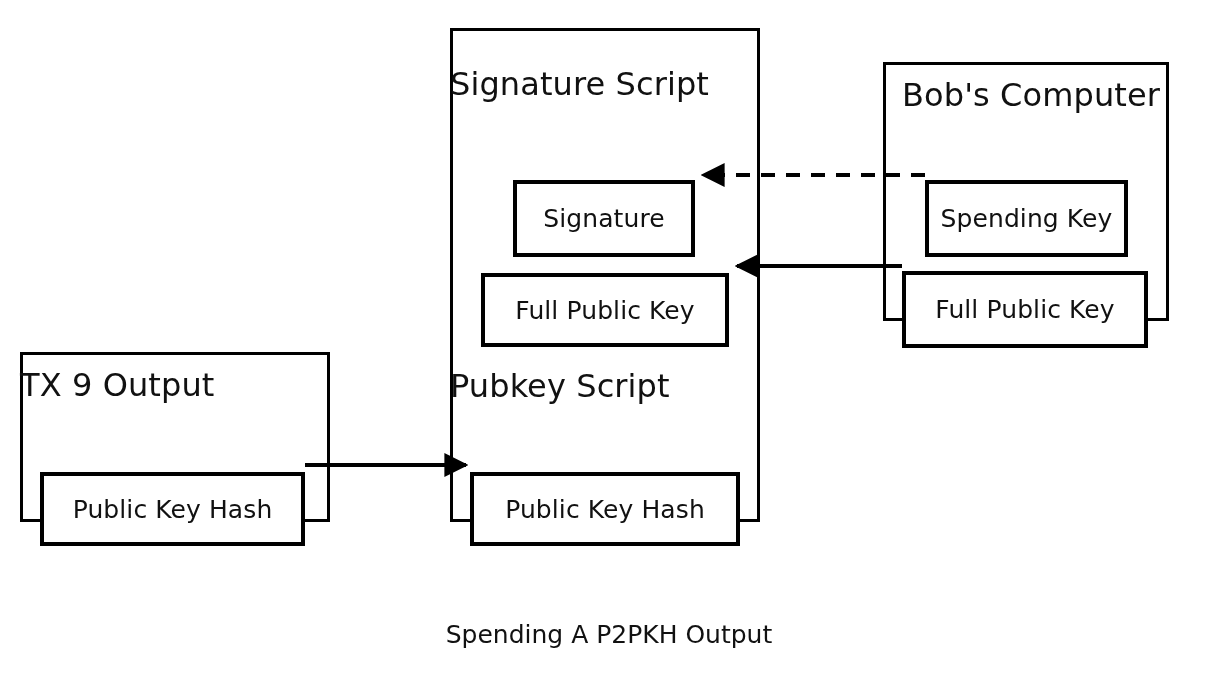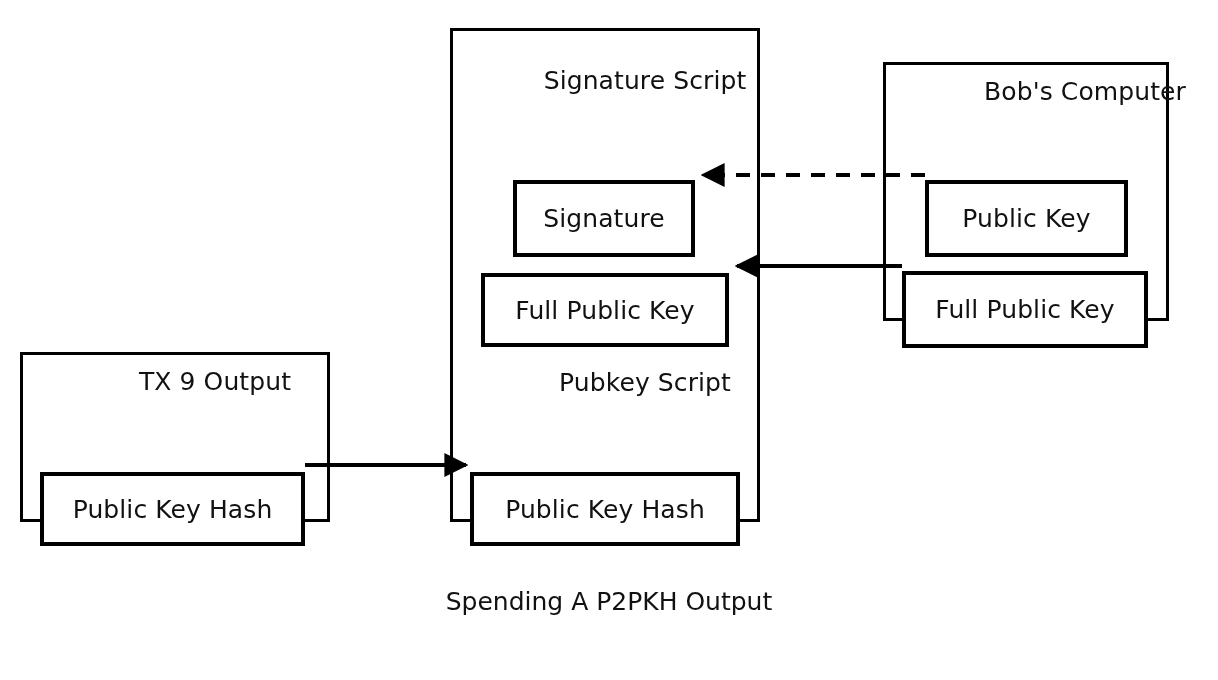--- a/index.html
+++ b/index.html
@@ -28,28 +28,27 @@
   }
   .leaf-box {
     border-width: 4px;
     display: flex;
     align-items: center;
     justify-content: center;
     margin-top: 44px;
   }
   .box-label {
     position: absolute;
-    text-align: center;
+    text-align: left;
     color: #111111;
-    font-size: 25px;
+    font-size: 32px;
     font-weight: 400;
     letter-spacing: 0.1px;
     white-space: nowrap;
     line-height: 1;
-    padding-left: 40px;
   }
   .leaf-label {
     color: #111111;
     font-size: 25px;
     font-weight: 400;
     letter-spacing: 0.1px;
     white-space: nowrap;
     line-height: 1;
   }
   .caption {
@@ -120,21 +119,21 @@
   </div>
 
   <div class="box-label layer-leaf" style="left:450px; top:370px; width:310px;">Pubkey Script</div>
   <div class="box leaf-box layer-leaf" style="left:470px; top:428px; width:270px; height:74px;">
     <span class="leaf-label">Public Key Hash</span>
   </div>
 
   <div class="box container-box layer-container" style="left:883px; top:62px; width:286px; height:259px;"></div>
   <div class="box-label layer-leaf" style="left:902px; top:79px; width:286px;">Bob's Computer</div>
   <div class="box leaf-box layer-leaf" style="left:925px; top:136px; width:203px; height:77px;">
-    <span class="leaf-label">Public Key</span>
+    <span class="leaf-label">Spending Key</span>
   </div>
   <div class="box leaf-box layer-leaf" style="left:902px; top:227px; width:246px; height:77px;">
     <span class="leaf-label">Full Public Key</span>
   </div>
 
-  <div class="caption layer-leaf" style="left:309px; top:589px; width:600px;">Spending A P2PKH Output</div>
+  <div class="caption layer-leaf" style="left:309px; top:622px; width:600px;">Spending A P2PKH Output</div>
 
 </div>
 
 </body></html>

